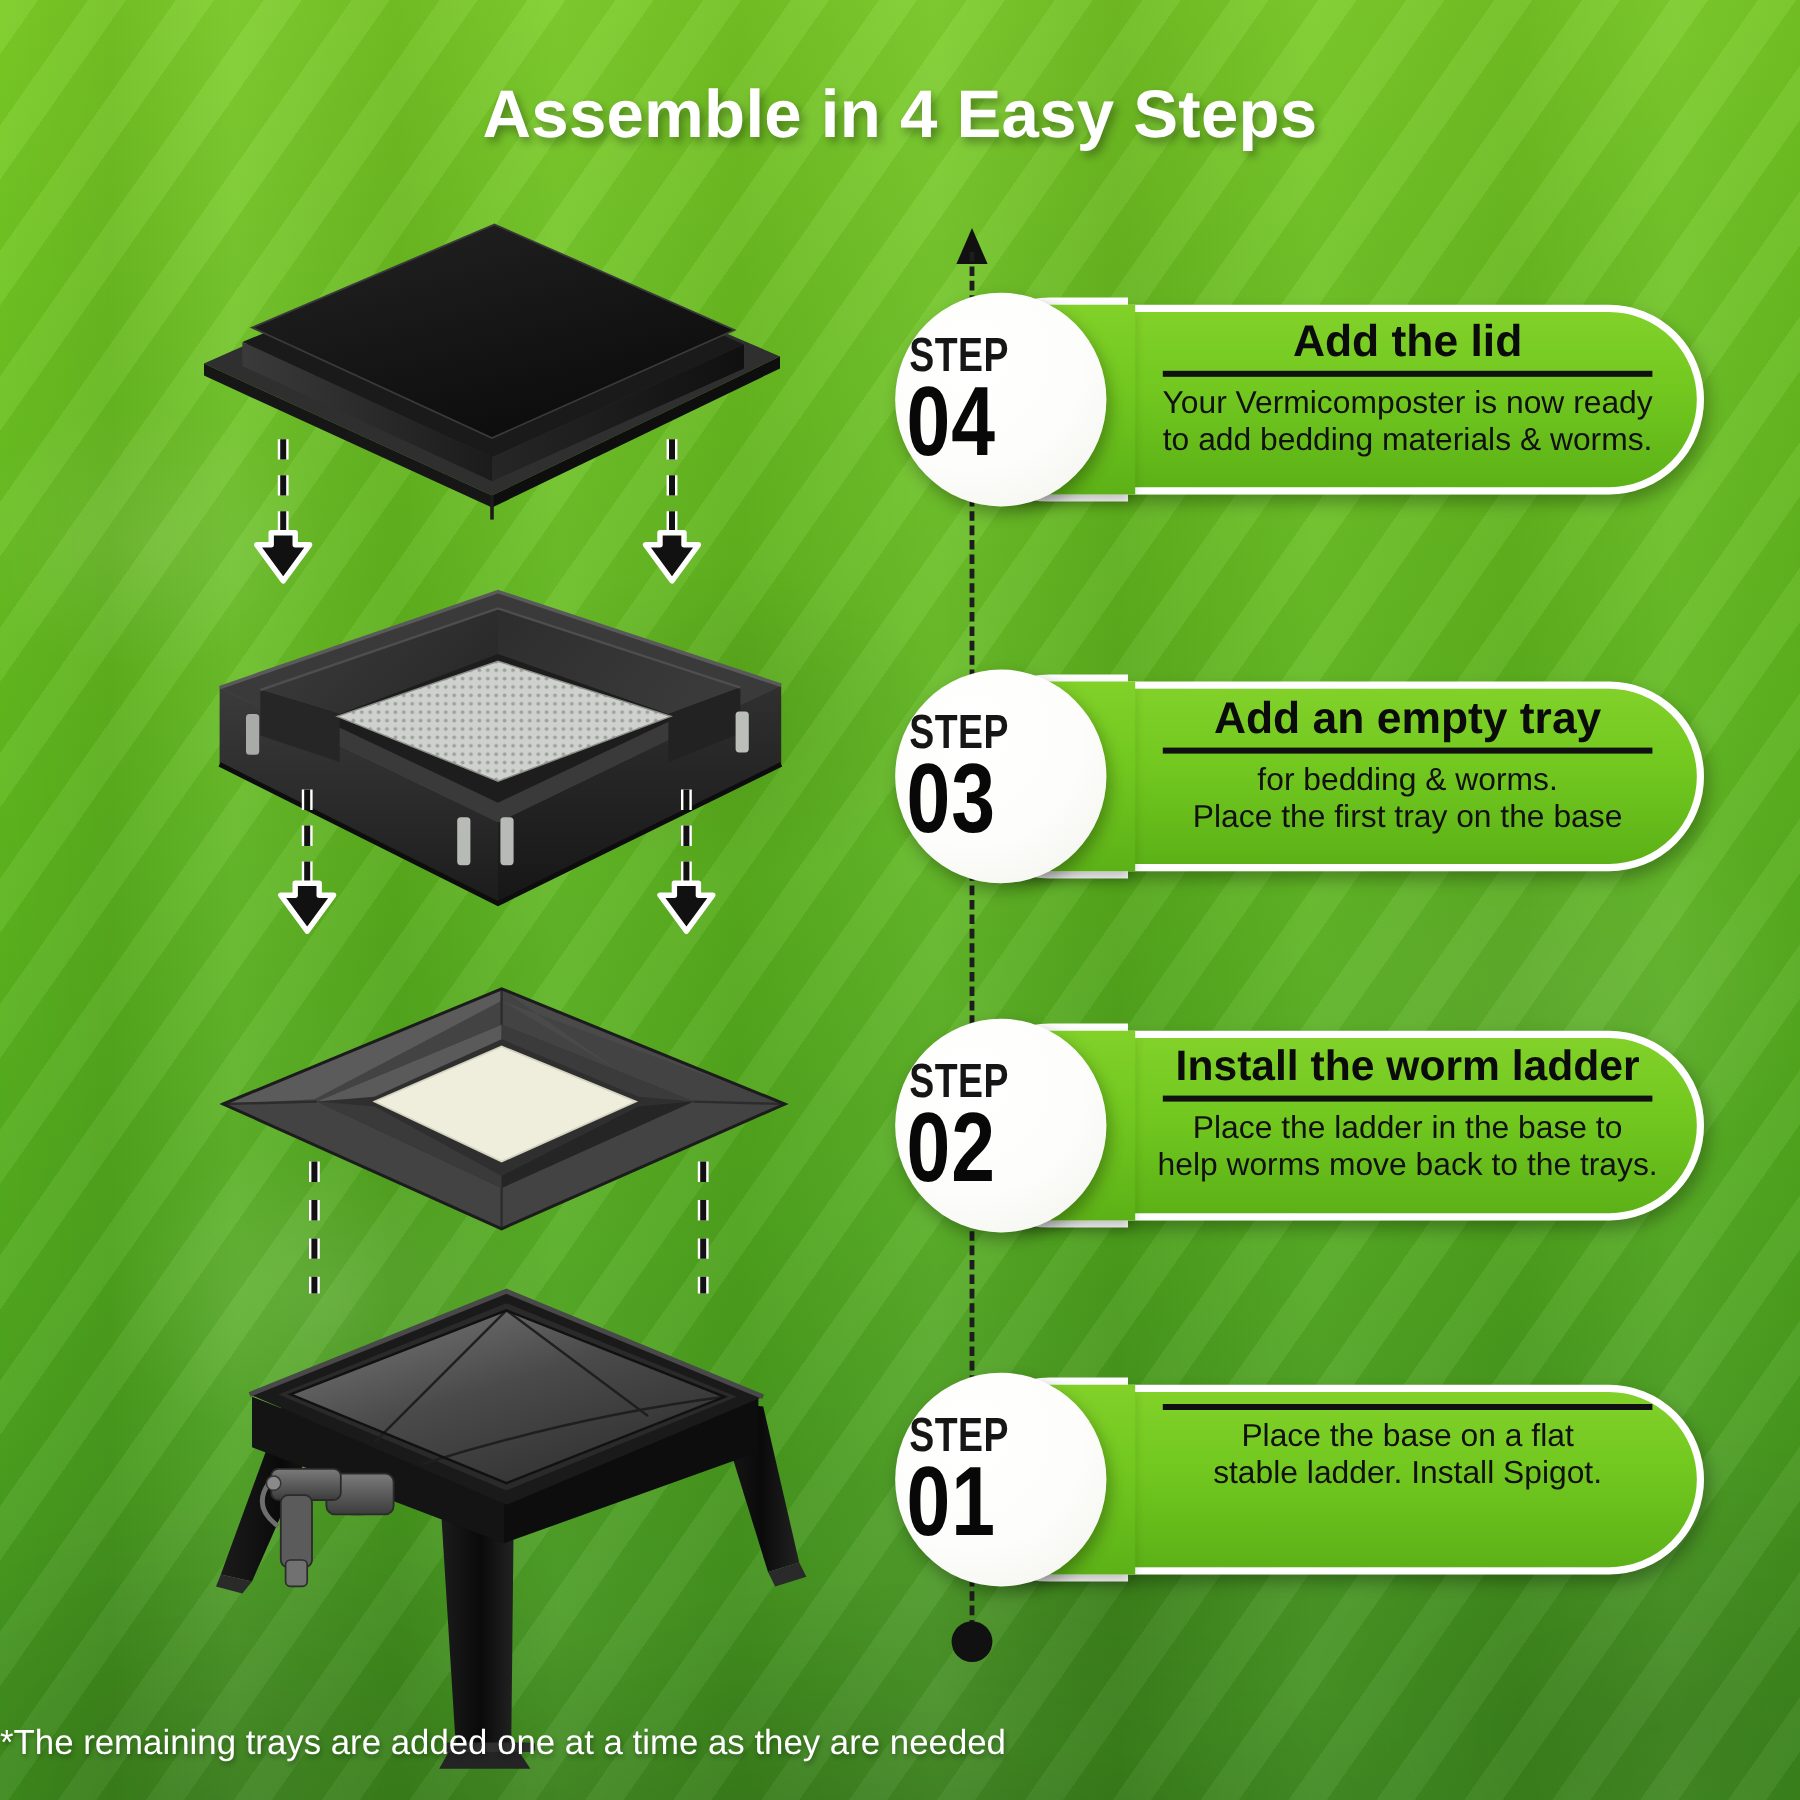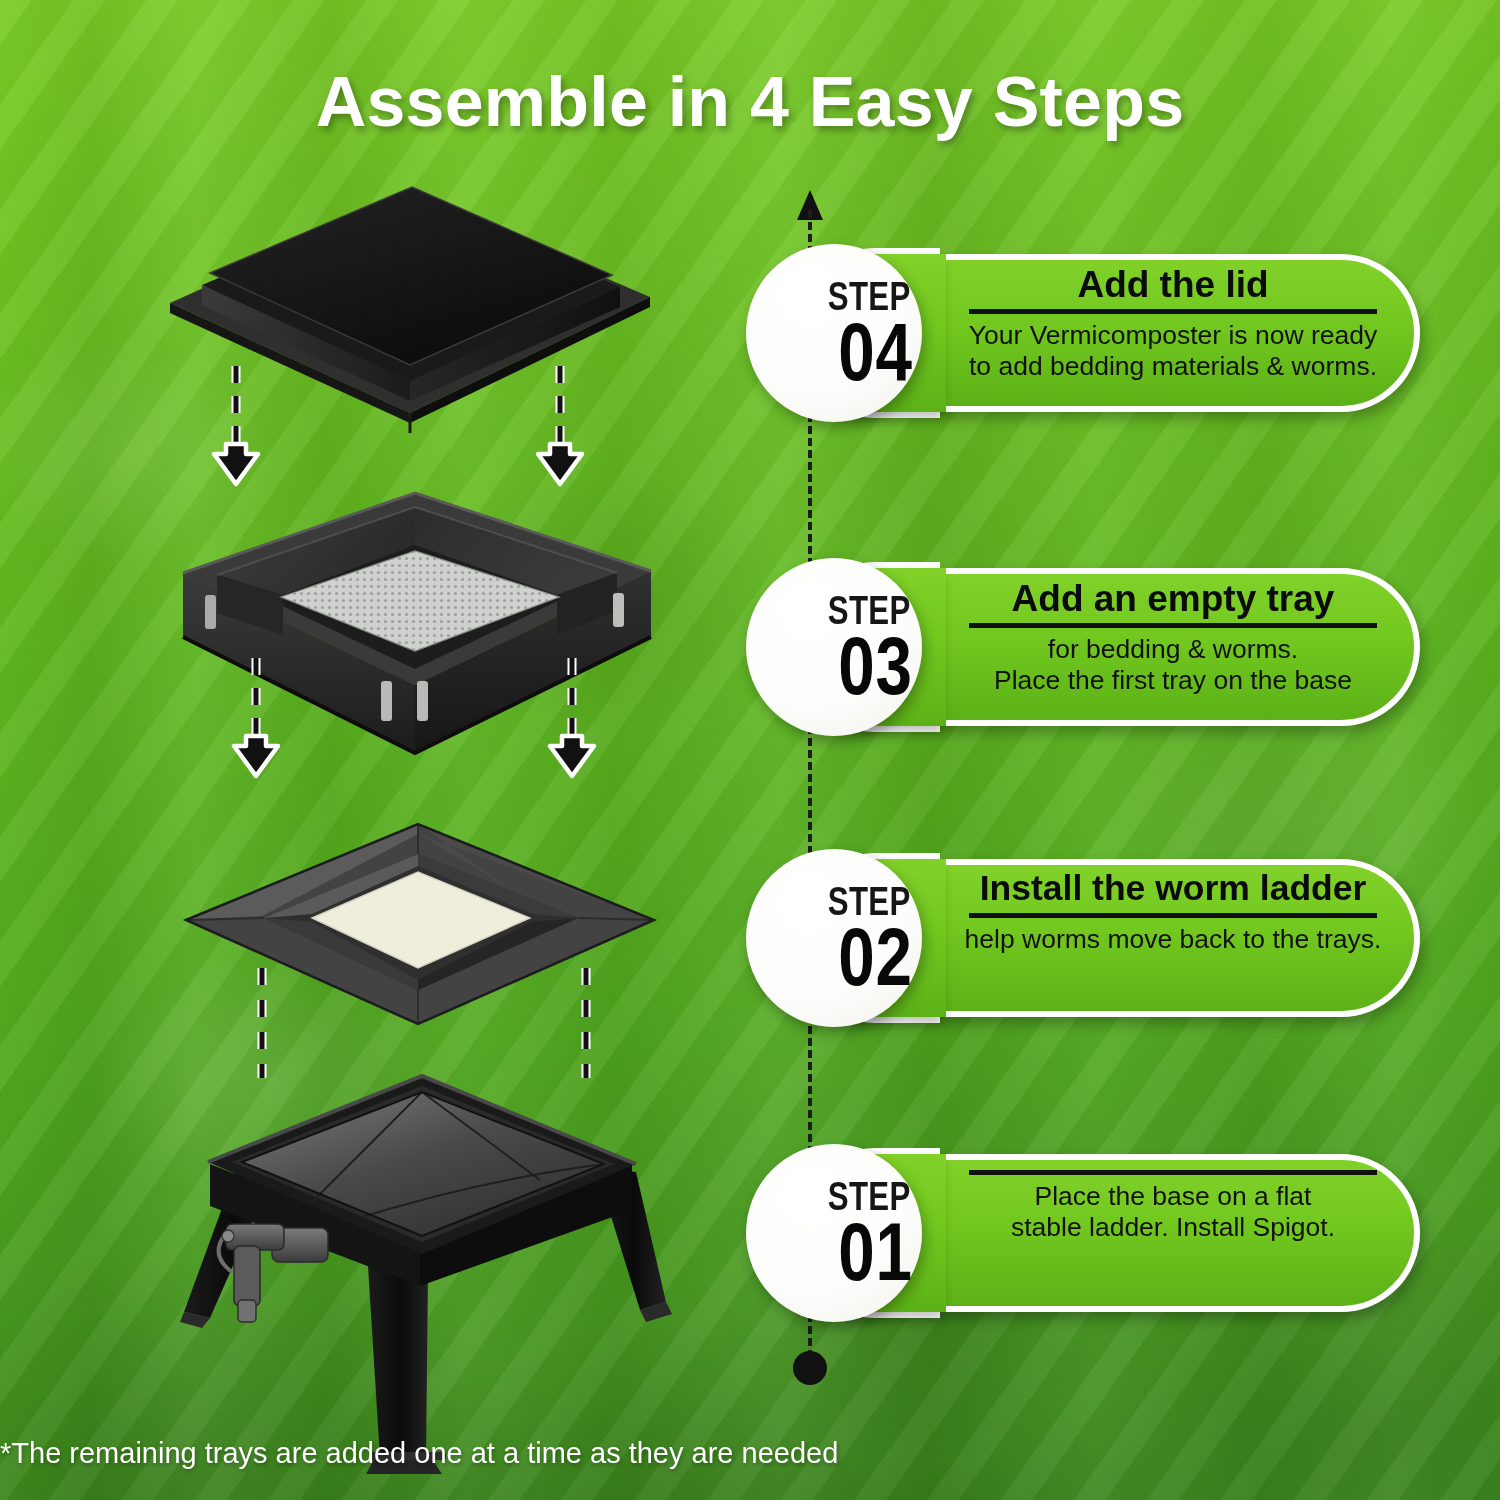--- a/index.html
+++ b/index.html
@@ -36,21 +36,21 @@
     background:
       radial-gradient(ellipse 700px 420px at 50% 108%, rgba(0,0,0,0.18), rgba(0,0,0,0) 72%),
       radial-gradient(ellipse 520px 340px at 12% 100%, rgba(0,0,0,0.12), rgba(0,0,0,0) 72%),
       radial-gradient(ellipse 520px 340px at 92% 96%, rgba(0,0,0,0.10), rgba(0,0,0,0) 72%);
     mix-blend-mode:multiply;
   }
 
   
   #title{
     position:absolute;left:0;top:62px;width:1500px;text-align:center;
-    color:#ffffff;font-weight:bold;font-size:70px;letter-spacing:0.2px;
+    color:#ffffff;font-weight:bold;font-size:56px;letter-spacing:0.2px;
     text-shadow:3px 4px 7px rgba(0,0,0,0.33);
     white-space:nowrap;
   }
 
   
   #timeline{position:absolute;left:808px;top:196px;width:4px;height:1185px;}
   #timeline .dashline{
     position:absolute;left:0;top:14px;width:0;height:1160px;
     border-left:4px dashed #1d1d1d;
   }
@@ -84,21 +84,21 @@
   .step .curl-white{
     position:absolute;left:50px;top:0px;width:150px;height:170px;
     background:#ffffff;border-radius:96px 0 0 96px;
   }
   .step .circle{
     position:absolute;left:6px;top:-4px;width:176px;height:178px;
     border-radius:50%;
     background:radial-gradient(circle at 36% 30%, #ffffff 0%, #fdfdfb 55%, #f1f1ec 100%);
     box-shadow:3px 6px 13px rgba(0,0,0,0.30);
     z-index:4;
-    display:flex;flex-direction:column;align-items:flex-end;justify-content:center;
+    display:flex;flex-direction:column;align-items:flex-start;justify-content:center;
   }
   .step .circle .st-word{
     font-size:40px;font-weight:bold;color:#161616;
     letter-spacing:0.5px;line-height:0.98;
     transform:scaleX(0.78);margin-bottom:-2px;
   }
   .step .circle .st-num{
     font-size:82px;font-weight:bold;color:#080808;
     line-height:0.92;transform:scaleX(0.80);letter-spacing:1px;
   }
@@ -433,20 +433,21 @@
     <div class="curl-white"></div>
     <div class="curl"></div>
     <div class="circle">
       <div class="st-word">STEP</div>
       <div class="st-num">02</div>
     </div>
     <div class="body">
       <div class="hd">Install the worm ladder</div>
       <div class="rule"></div>
       <div class="sub">
+        <span>Place the ladder in the base to</span>
         <span>help worms move back to the trays.</span>
       </div>
     </div>
   </div>
 
   <div class="step s1" style="top:1148px;">
     <div class="panel"></div>
     <div class="curl-white"></div>
     <div class="curl"></div>
     <div class="circle">

